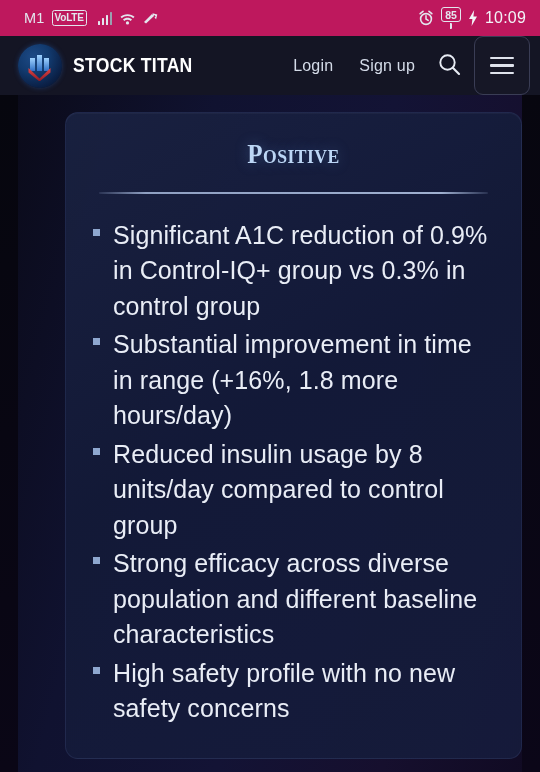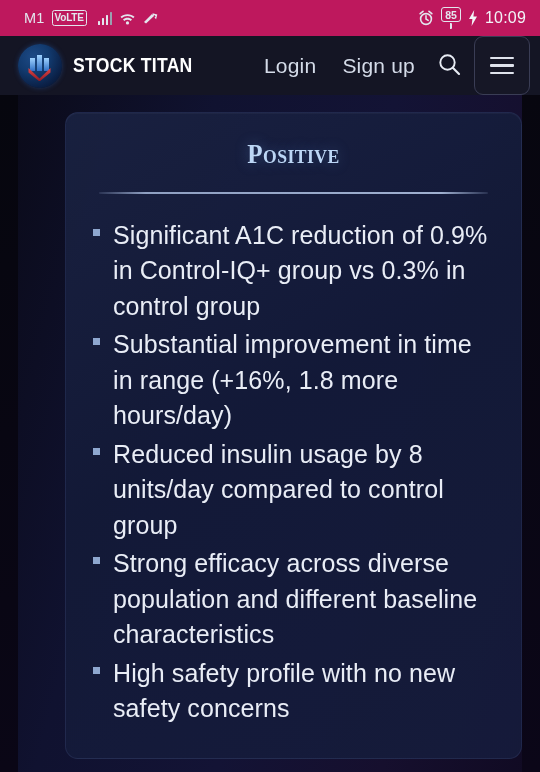--- a/index.html
+++ b/index.html
@@ -71,21 +71,21 @@
     position:relative; overflow:hidden;
   }
   .brand-name {
     color:#fff; font-size:20px; font-weight:bold;
     letter-spacing:.3px; white-space:nowrap;
     font-family:"Liberation Sans Narrow","Liberation Sans",sans-serif;
     transform:scaleX(.88); transform-origin:left center;
   }
   .nav { margin-left:auto; display:flex; align-items:center; gap:0; }
   .nav-link {
-    color:#d4dbe8; font-size:21px; padding:0 13px;
+    color:#d4dbe8; font-size:16px; padding:0 13px;
     text-decoration:none; white-space:nowrap; letter-spacing:.2px;
   }
   .search-btn {
     width:42px; height:42px; display:flex;
     align-items:center; justify-content:center;
     background:transparent; border:none; cursor:pointer;
   }
   .menu-btn {
     width:56px; height:59px; margin-left:4px;
     border:1px solid #3a3d55; border-radius:9px;

